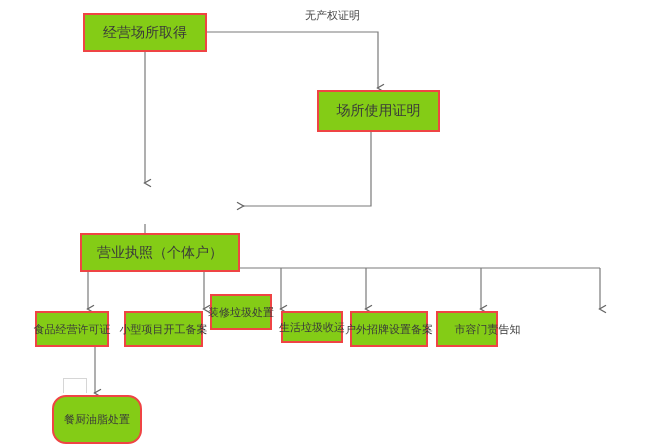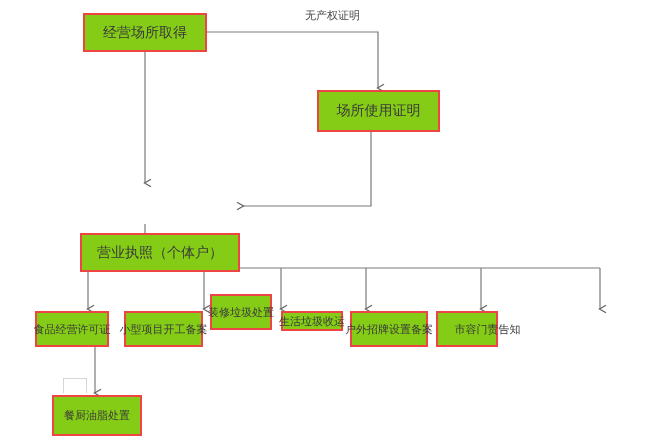--- a/index.html
+++ b/index.html
@@ -109,31 +109,31 @@
   </div>
 
   <div class="node node-sm" style="left:124px; top:311px; width:79px; height:36px;">
     <span>小型项目开工备案</span>
   </div>
 
   <div class="node node-sm" style="left:210px; top:294px; width:62px; height:36px;">
     <span>装修垃圾处置</span>
   </div>
 
-  <div class="node node-sm" style="left:281px; top:311px; width:62px; height:20px;">
+  <div class="node node-sm" style="left:281px; top:311px; width:62px; height:32px;">
     <span>生活垃圾收运</span>
   </div>
 
   <div class="node node-sm" style="left:350px; top:311px; width:78px; height:36px;">
     <span>户外招牌设置备案</span>
   </div>
 
   <div class="node node-sm" style="left:436px; top:311px; width:62px; height:36px;padding-left:41px;">
     <span>市容门责告知</span>
   </div>
 
-  <div class="node node-sm" style="left:52px; top:395px; width:90px; height:41px;">
+  <div class="node node-sm" style="left:52px; top:395px; width:90px; height:49px;border-radius:14px;">
     <span>餐厨油脂处置</span>
   </div>
 
   <div class="edge-label" style="left:305px; top:8px;">无产权证明</div>
 
 </div>
 
 </body></html>

